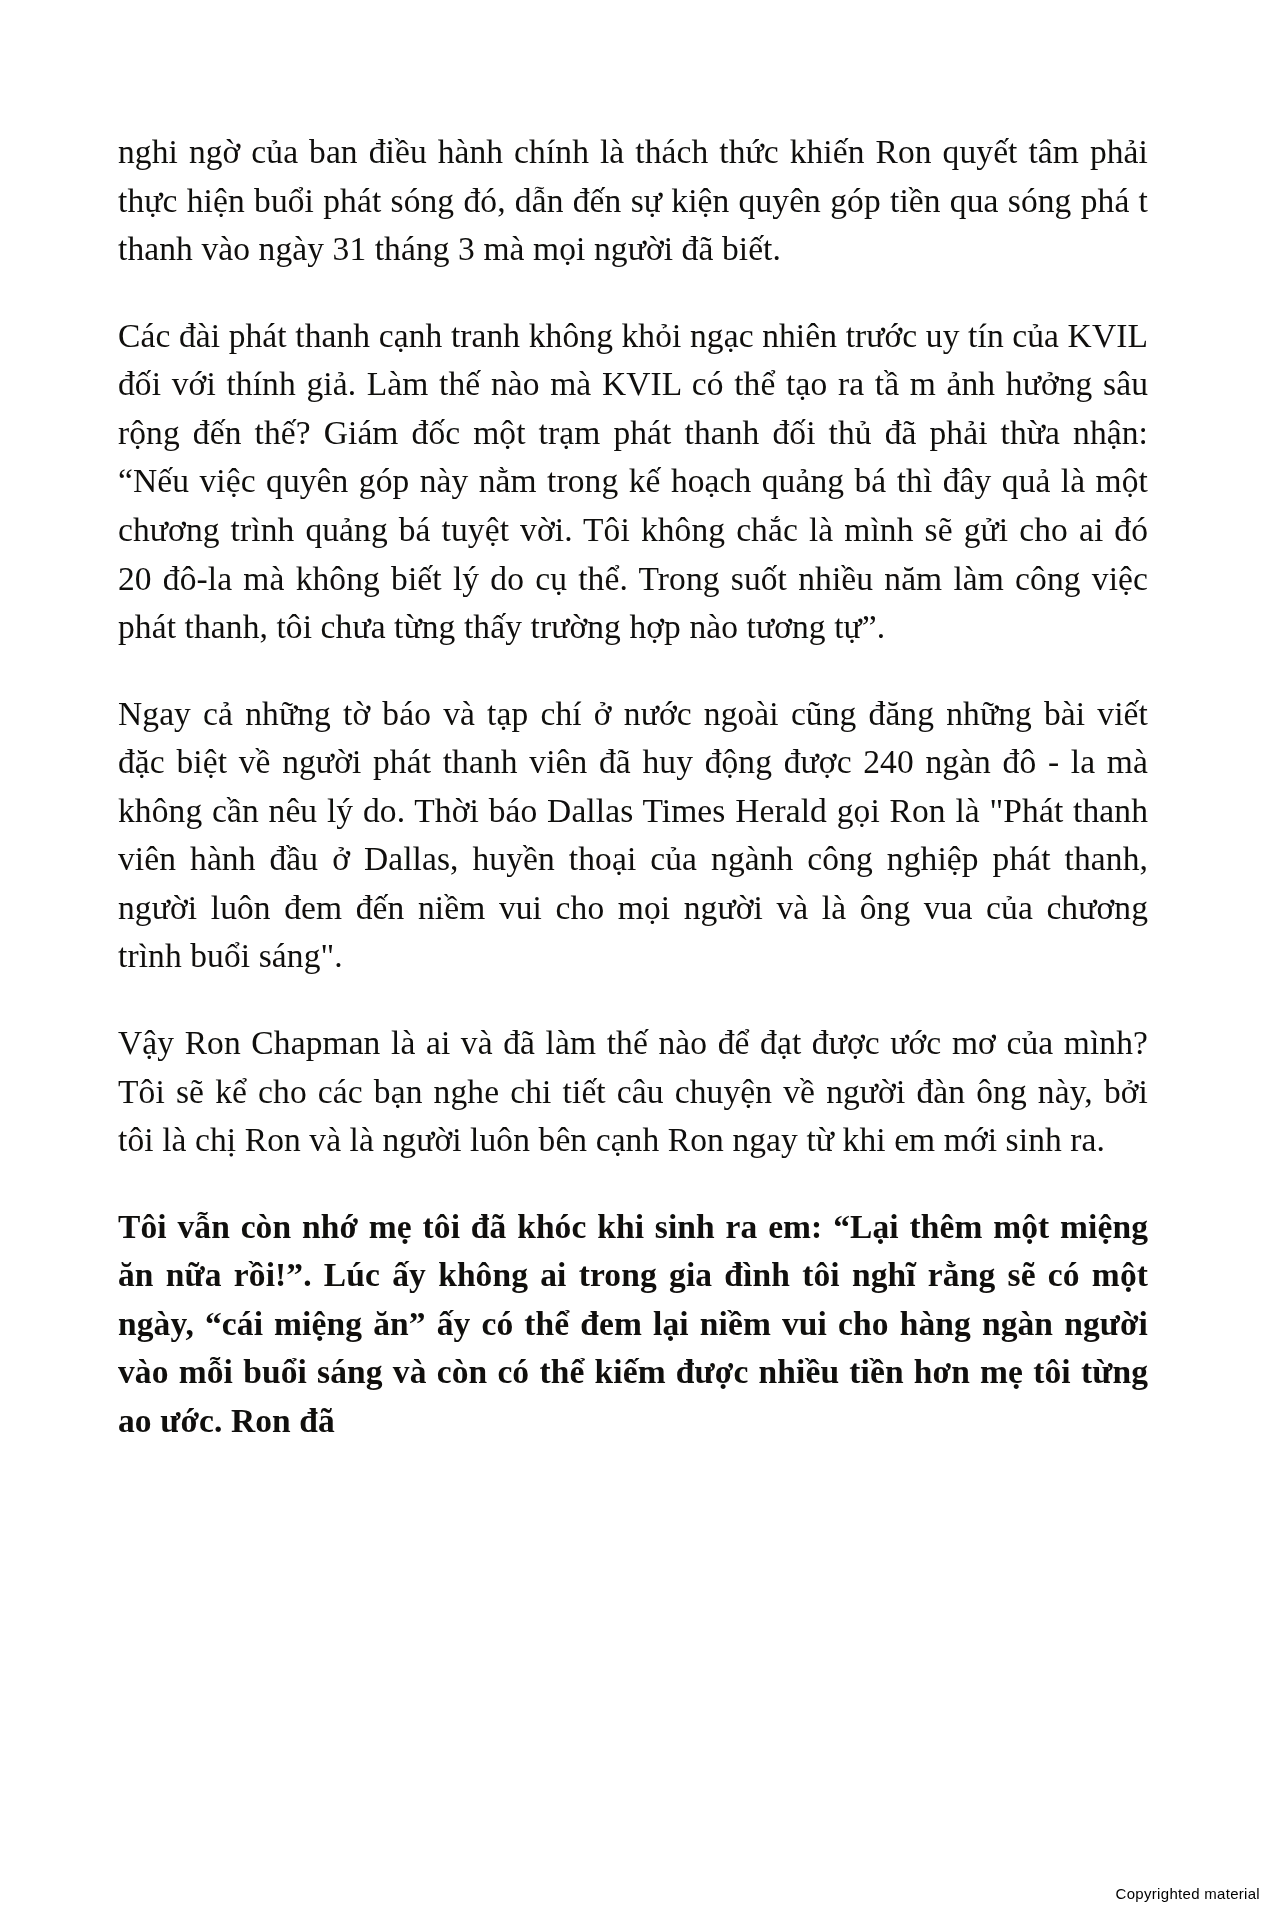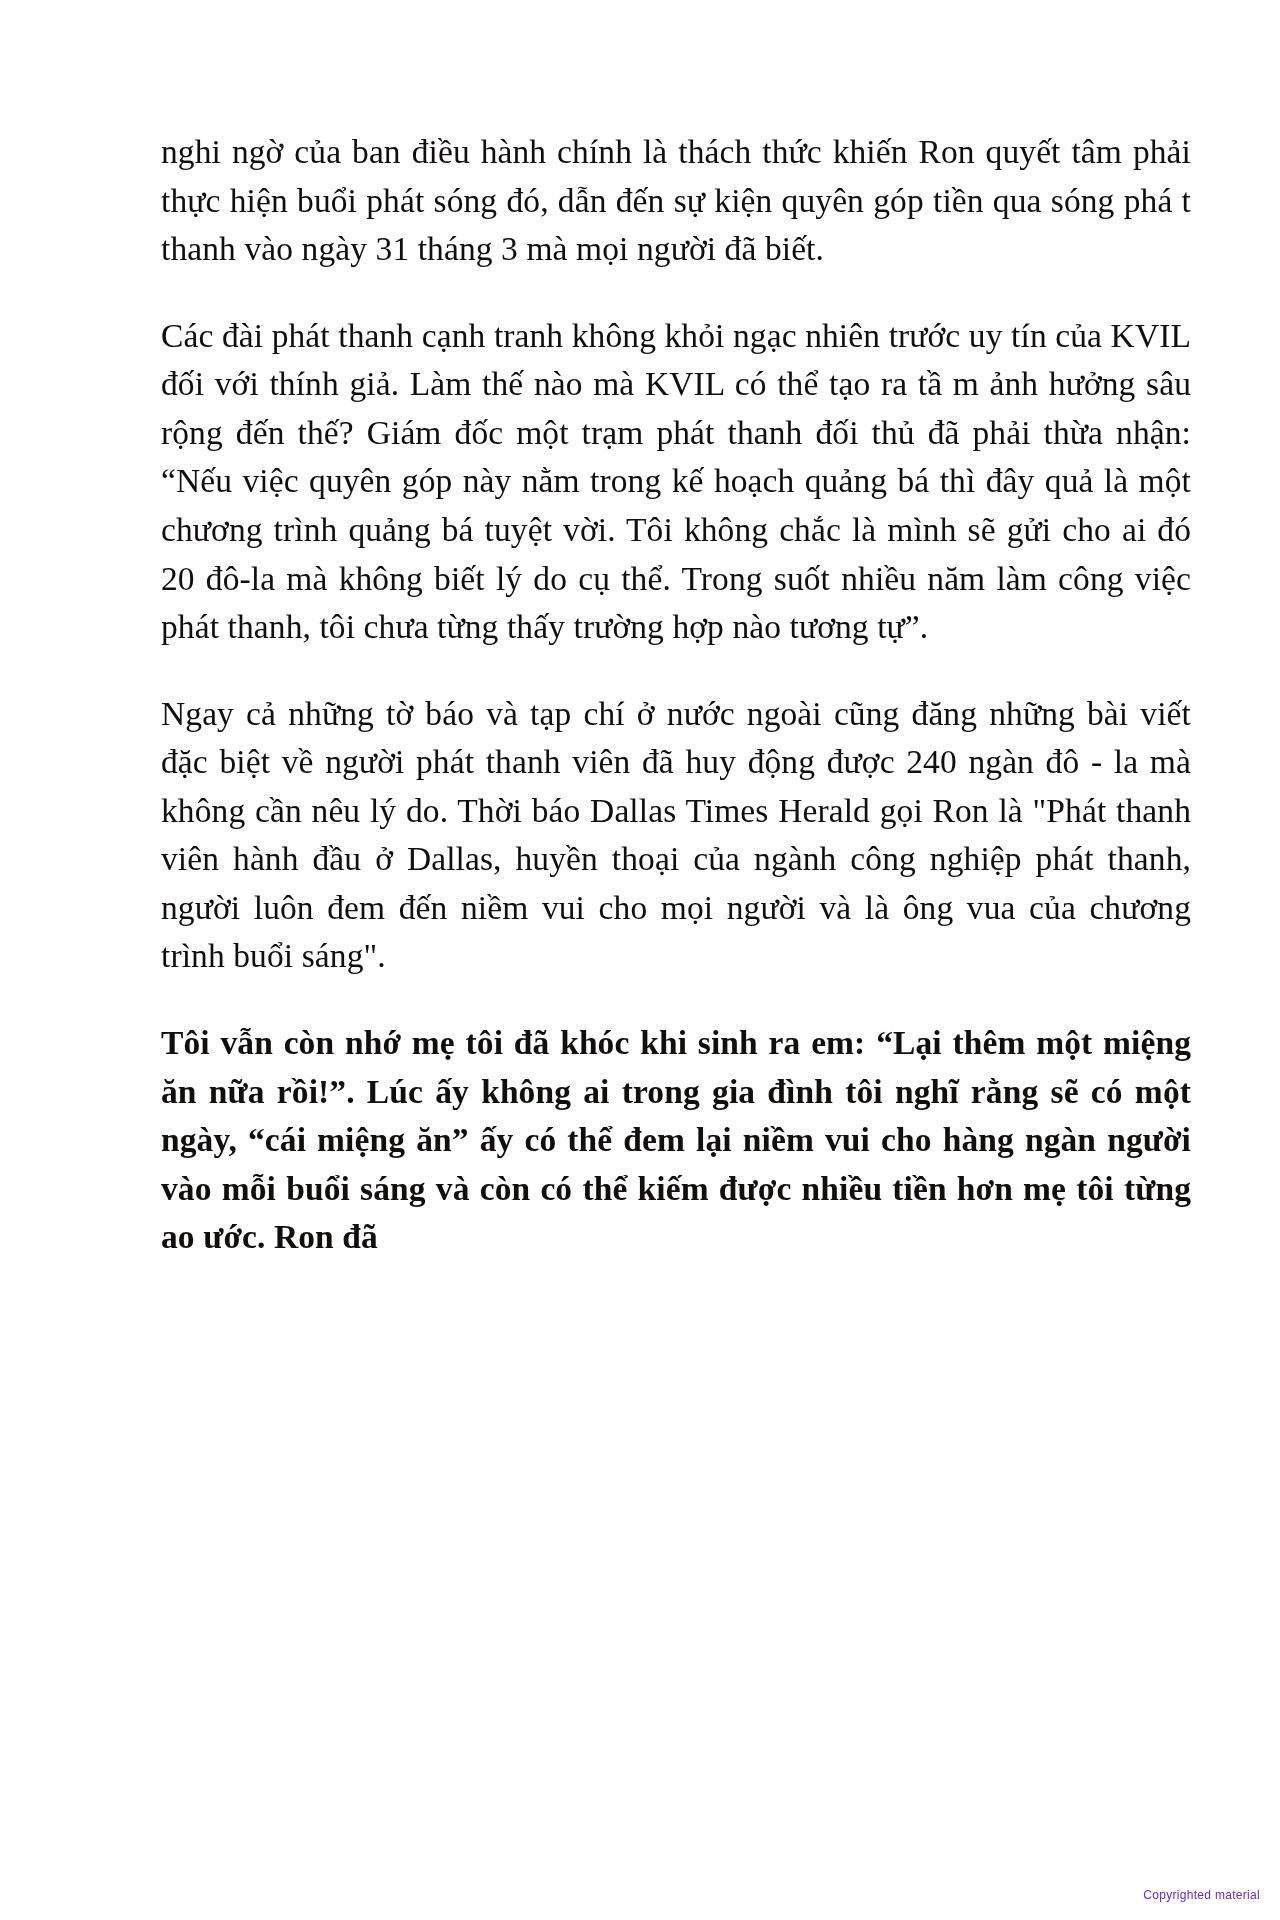--- a/index.html
+++ b/index.html
@@ -13,54 +13,54 @@
     height: 1920px;
     background: #ffffff;
     box-sizing: border-box;
     overflow: hidden;
   }
   .text-column {
     position: absolute;
     left: 118px;
     top: 128px;
     width: 1030px;
-    margin-left: 43px;
   }
   p.para {
     margin: 0 0 38px 0;
     font-family: "Liberation Serif", serif;
     font-size: 33.5px;
     line-height: 1.45;
     color: #100f0d;
     text-align: justify;
     text-justify: inter-word;
     letter-spacing: 0.1px;
   }
   p.para:last-child {
     margin-bottom: 0;
     font-weight: bold;
   }
   .copyright {
     position: absolute;
     right: 20px;
     bottom: 18px;
     font-family: "Liberation Sans", sans-serif;
-    font-size: 12px;
-    color: #6d28d9;
+    font-size: 15px;
+    color: #000000;
     letter-spacing: 0.3px;
     white-space: nowrap;
   }
 </style>
 </head>
 <body>
 
 <div class="page">
 
   <div class="text-column">
     <p class="para">nghi ngờ của ban điều hành chính là thách thức khiến Ron quyết tâm phải thực hiện buổi phát sóng đó, dẫn đến sự kiện quyên góp tiền qua sóng phá t thanh vào ngày 31 tháng 3 mà mọi người đã biết.</p>
     <p class="para">Các đài phát thanh cạnh tranh không khỏi ngạc nhiên trước uy tín của KVIL đối với thính giả. Làm thế nào mà KVIL có thể tạo ra tầ m ảnh hưởng sâu rộng đến thế? Giám đốc một trạm phát thanh đối thủ đã phải thừa nhận: “Nếu việc quyên góp này nằm trong kế hoạch quảng bá thì đây quả là một chương trình quảng bá tuyệt vời. Tôi không chắc là mình sẽ gửi cho ai đó 20 đô-la mà không biết lý do cụ thể. Trong suốt nhiều năm làm công việc phát thanh, tôi chưa từng thấy trường hợp nào tương tự”.</p>
     <p class="para">Ngay cả những tờ báo và tạp chí ở nước ngoài cũng đăng những bài viết đặc biệt về người phát thanh viên đã huy động được 240 ngàn đô - la mà không cần nêu lý do. Thời báo Dallas Times Herald gọi Ron là "Phát thanh viên hành đầu ở Dallas, huyền thoại của ngành công nghiệp phát thanh, người luôn đem đến niềm vui cho mọi người và là ông vua của chương trình buổi sáng".</p>
+    <p class="para">Vậy Ron Chapman là ai và đã làm thế nào để đạt được ước mơ của mình? Tôi sẽ kể cho các bạn nghe chi tiết câu chuyện về người đàn ông này, bởi tôi là chị Ron và là người luôn bên cạnh Ron ngay từ khi em mới sinh ra.</p>
     <p class="para">Tôi vẫn còn nhớ mẹ tôi đã khóc khi sinh ra em: “Lại thêm một miệng ăn nữa rồi!”. Lúc ấy không ai trong gia đình tôi nghĩ rằng sẽ có một ngày, “cái miệng ăn” ấy có thể đem lại niềm vui cho hàng ngàn người vào mỗi buổi sáng và còn có thể kiếm được nhiều tiền hơn mẹ tôi từng ao ước. Ron đã</p>
   </div>
 
   <div class="copyright">Copyrighted material</div>
 
 </div>
 
 </body></html>

